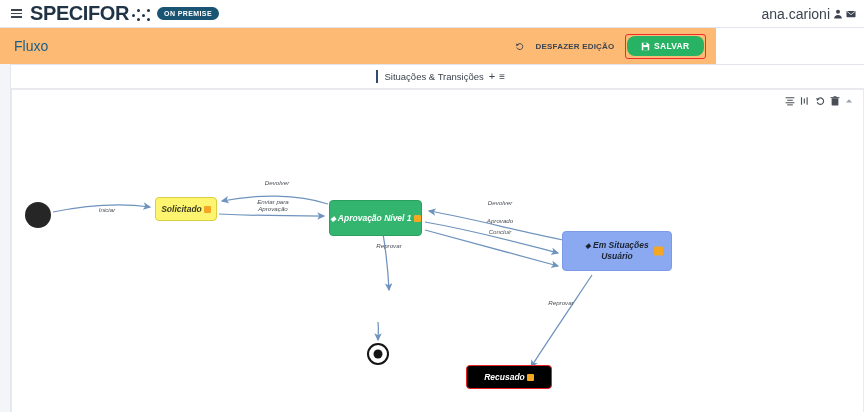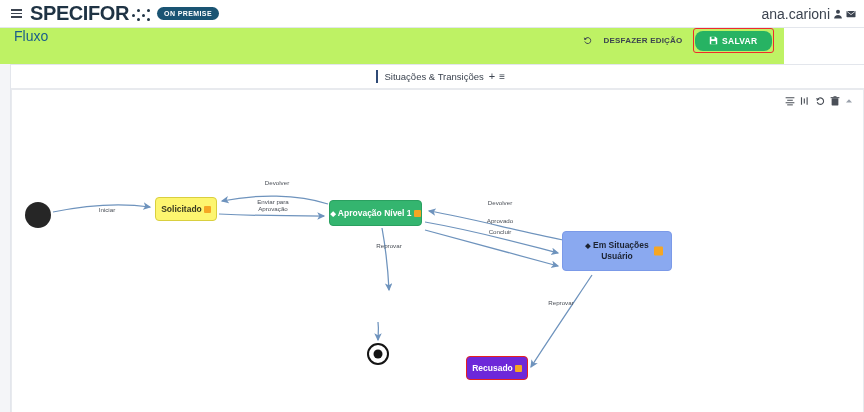--- a/index.html
+++ b/index.html
@@ -52,23 +52,23 @@
   }
   .topbar-right {
     margin-left: auto; margin-right: 8px;
     display: flex; align-items: center; gap: 3px;
   }
   .username { font-size: 14px; color: #3c4450; }
   .ic-person, .ic-mail { width: 10px; height: 10px; display:block; }
 
   
   .page-title-row {
-    position: absolute; left: 0; top: 28px; width: 784px; height: 36px;
-    background: #bef264;
-    display: flex; align-items: flex-start;
+    position: absolute; left: 0; top: 28px; width: 716px; height: 36px;
+    background: #fdba74;
+    display: flex; align-items: center;
   }
   .page-title {
     margin-left: 14px;
     font-size: 14px; color: #1a5e8a; font-weight: normal;
   }
   .title-actions {
     margin-left: auto; margin-right: 10px;
     display: flex; align-items: center; gap: 10px;
   }
   .btn-undo {
@@ -117,20 +117,21 @@
   .tool-plus { font-size: 11px; color: #3c4450; cursor: pointer; line-height: 1; }
   .tool-list { font-size: 10px; color: #3c4450; cursor: pointer; line-height: 1; }
 
   
   .canvas {
     position: absolute; left: 0; top: 24px;
     width: 853px; height: 324px;
     background: #ffffff;
     border: 1px solid #e8eaee;
     overflow: hidden;
+    font-style: italic;
   }
   .canvas-toolbar {
     position: absolute; right: 10px; top: 6px;
     display: flex; align-items: center; gap: 5px;
     z-index: 5;
   }
   .canvas-toolbar .cticon { display:block; cursor: pointer; }
 
   svg.flow { position: absolute; left: 0; top: 0; width: 853px; height: 324px; }
 
@@ -146,37 +147,37 @@
   }
   .node .lbl { display: inline-flex; align-items: center; gap: 2px; }
   .sq { width: 7px; height: 7px; background: #f5a623; display: inline-block; border-radius: 1px; }
   .dia { font-size: 7px; line-height: 1; }
 
   .n-solicitado {
     left: 143px; top: 107px; width: 62px; height: 24px;
     background: #fdf56f; border: 1px solid #d9cf3f; color: #3a3a20;
   }
   .n-aprov1 {
-    left: 317px; top: 110px; width: 93px; height: 26px;
+    left: 317px; top: 110px; width: 93px; height: 36px;
     background: #34b56f; border: 1px solid #2aa060; color: #ffffff;
   }
   .n-emaprov {
     left: 550px; top: 141px; width: 110px; height: 40px;
     background: #8aa9f0; border: 1px solid #7b9ae8; color: #1c2331;
     padding: 0 6px;
   }
   .n-emaprov .inner { display: flex; align-items: center; justify-content: center; width: 100%; position: relative; }
   .n-emaprov .sq { position: absolute; right: 2px; top: 50%; transform: translateY(-50%); width: 9px; height: 9px; }
   .n-reprovado {
     left: 328px; top: 205px; width: 72px; height: 25px;
     background: #fa2b2b; border: 1px solid #e82020; color: #ffffff;
   }
   .n-recusado {
-    left: 454px; top: 266px; width: 62px; height: 24px;
-    background: #6d28d9; border: 1px solid #e82020; color: #ffffff;
+    left: 454px; top: 275px; width: 86px; height: 24px;
+    background: #000000; border: 1px solid #e82020; color: #ffffff;
   }
   .check { color: #f5c518; font-size: 9px; font-weight: bold; }
 
   .start-node {
     position: absolute; left: 13px; top: 112px;
     width: 26px; height: 26px; border-radius: 50%;
     background: #262626; z-index: 3; cursor: pointer;
   }
   .end-node {
     position: absolute; left: 355px; top: 253px;

